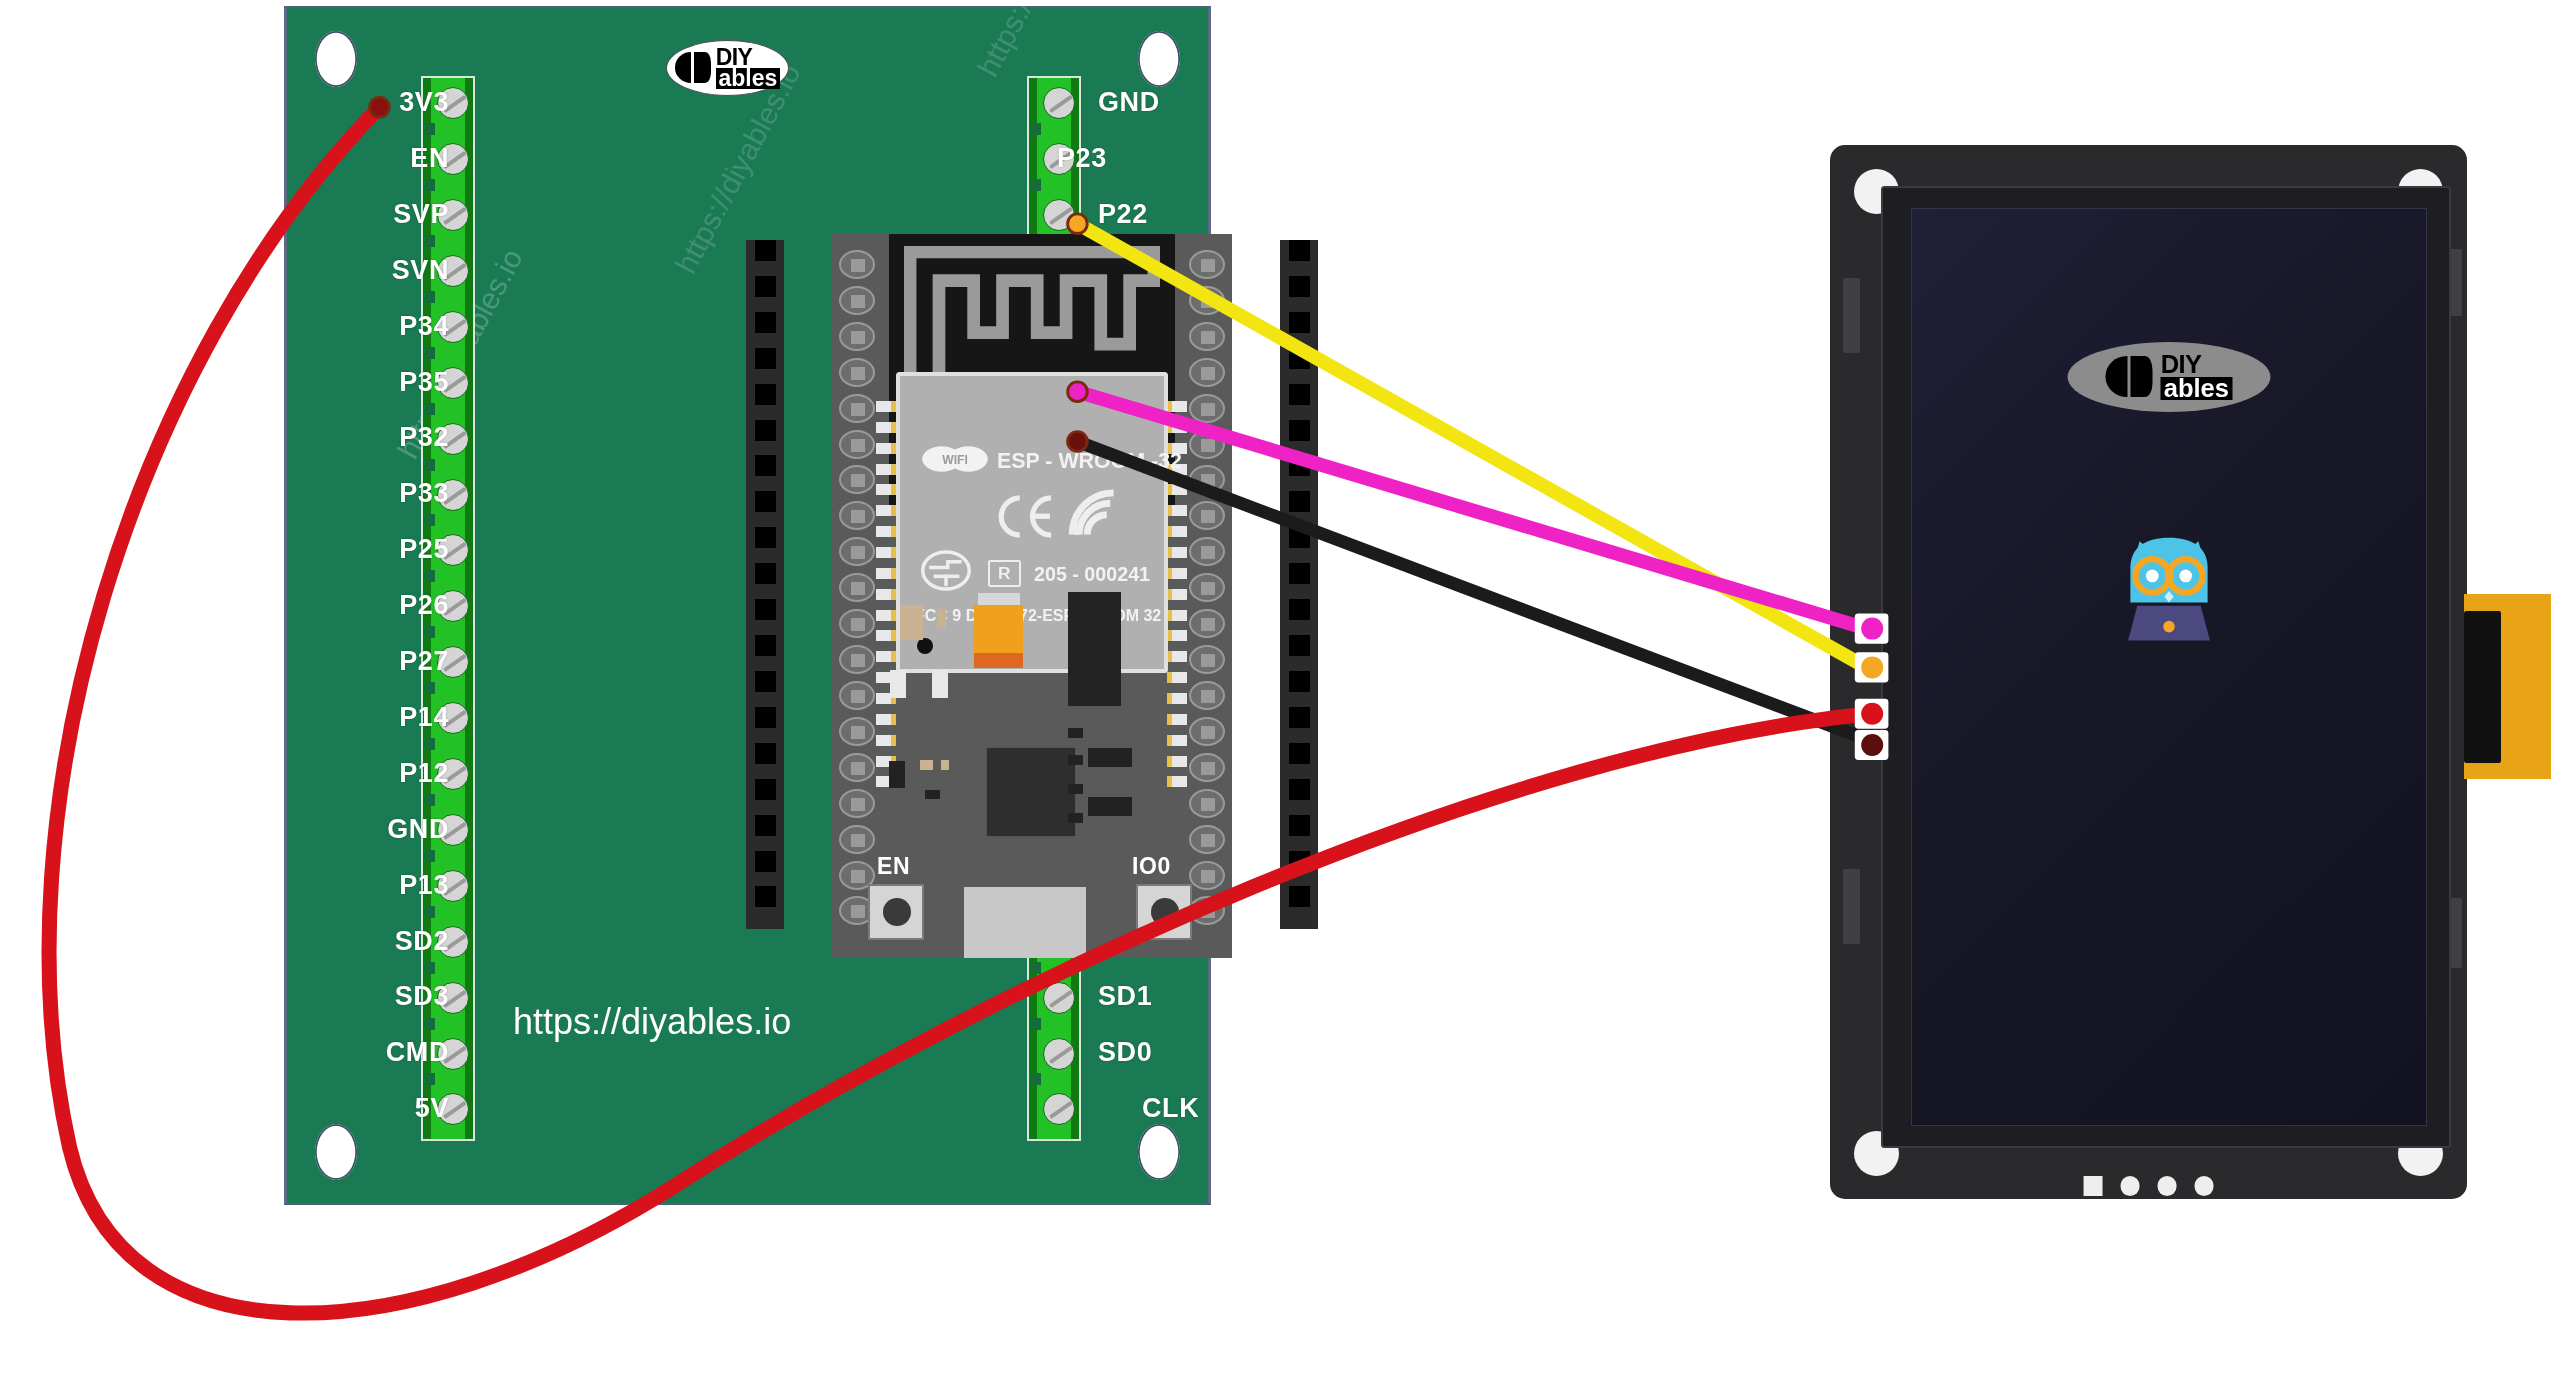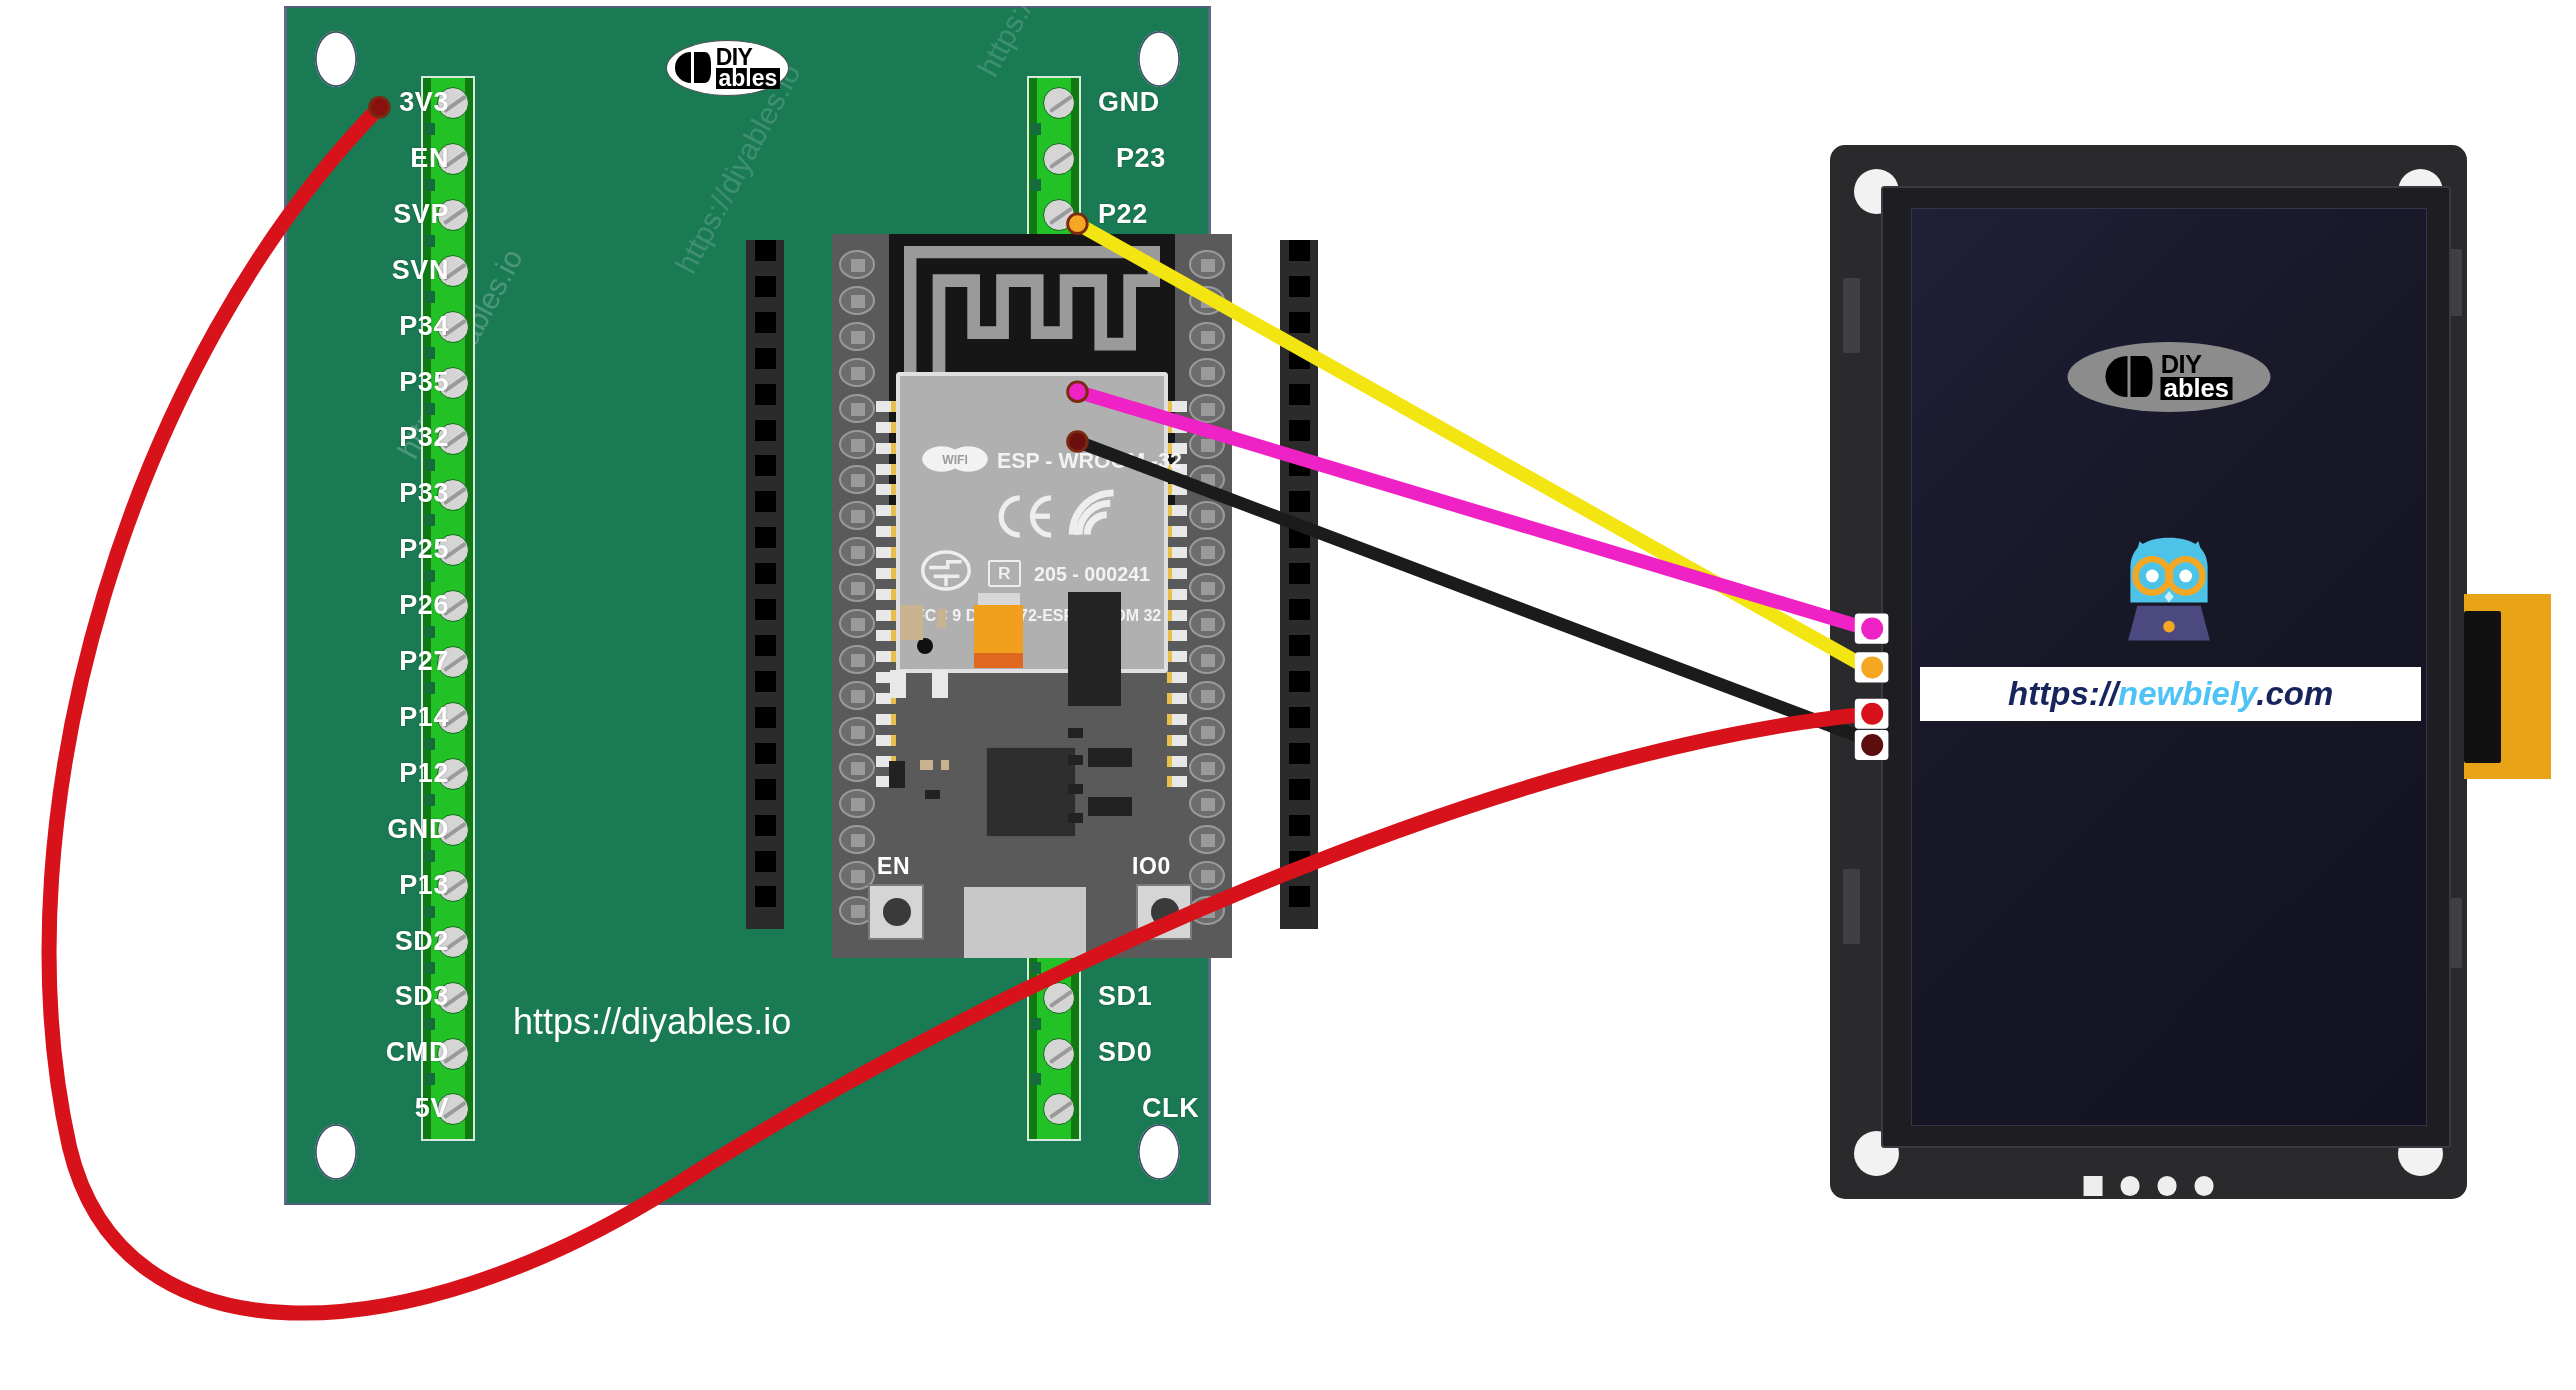--- a/index.html
+++ b/index.html
@@ -256,21 +256,21 @@
         <div class="pinlabel l" style="top:752px; right:759px;">P12</div>
         <div class="pinlabel l" style="top:808px; right:759px;">GND</div>
         <div class="pinlabel l" style="top:864px; right:759px;">P13</div>
         <div class="pinlabel l" style="top:920px; right:759px;">SD2</div>
         <div class="pinlabel l" style="top:975px; right:759px;">SD3</div>
         <div class="pinlabel l" style="top:1031px; right:759px;">CMD</div>
         <div class="pinlabel l" style="top:1087px; right:759px;">5V</div>
       </div>
     <div id="right-labels">
         <div class="pinlabel r" style="top:81px; left:811px;">GND</div>
-        <div class="pinlabel r" style="top:137px; left:829px;">P23</div>
+        <div class="pinlabel r" style="top:137px; left:770px;">P23</div>
         <div class="pinlabel r" style="top:193px; left:811px;">P22</div>
         <div class="pinlabel r" style="top:249px; left:811px;">TX</div>
         <div class="pinlabel r" style="top:305px; left:811px;">RX</div>
         <div class="pinlabel r" style="top:361px; left:811px;">P21</div>
         <div class="pinlabel r" style="top:416px; left:811px;">GND</div>
         <div class="pinlabel r" style="top:472px; left:811px;">P19</div>
         <div class="pinlabel r" style="top:528px; left:811px;">P18</div>
         <div class="pinlabel r" style="top:584px; left:811px;">P5</div>
         <div class="pinlabel r" style="top:640px; left:811px;">P17</div>
         <div class="pinlabel r" style="top:696px; left:811px;">P16</div>
@@ -543,23 +543,20 @@
           <circle cx="114" cy="74" r="29" fill="none" stroke="#f5a623" stroke-width="11"></circle>
           <line x1="85" y1="74" x2="85" y2="74" stroke="#f5a623" stroke-width="11"></line>
           <rect x="78" y="68" width="14" height="11" fill="#f5a623"></rect>
           <circle cx="56" cy="74" r="11" fill="#fff"></circle>
           <circle cx="114" cy="74" r="11" fill="#fff"></circle>
           <path d="M85,100 L93,110 L85,120 L77,110 Z" fill="#cfefff"></path>
           <path d="M14,186 L30,126 L140,126 L156,186 Z" fill="#4b4980"></path>
           <circle cx="85" cy="162" r="10" fill="#f5a623"></circle>
         </svg>
 
-        <div class="urlband">
-          <span class="u-dark">https://</span><span class="u-light">newbiely</span><span class="u-dark">.com</span>
-        </div>
       </div>
     </div>
 
     <div class="fpc">
       <div class="fblack"></div>
     </div>
 
     <div class="botpads">
       <div class="sq"></div>
       <div class="ci"></div>

